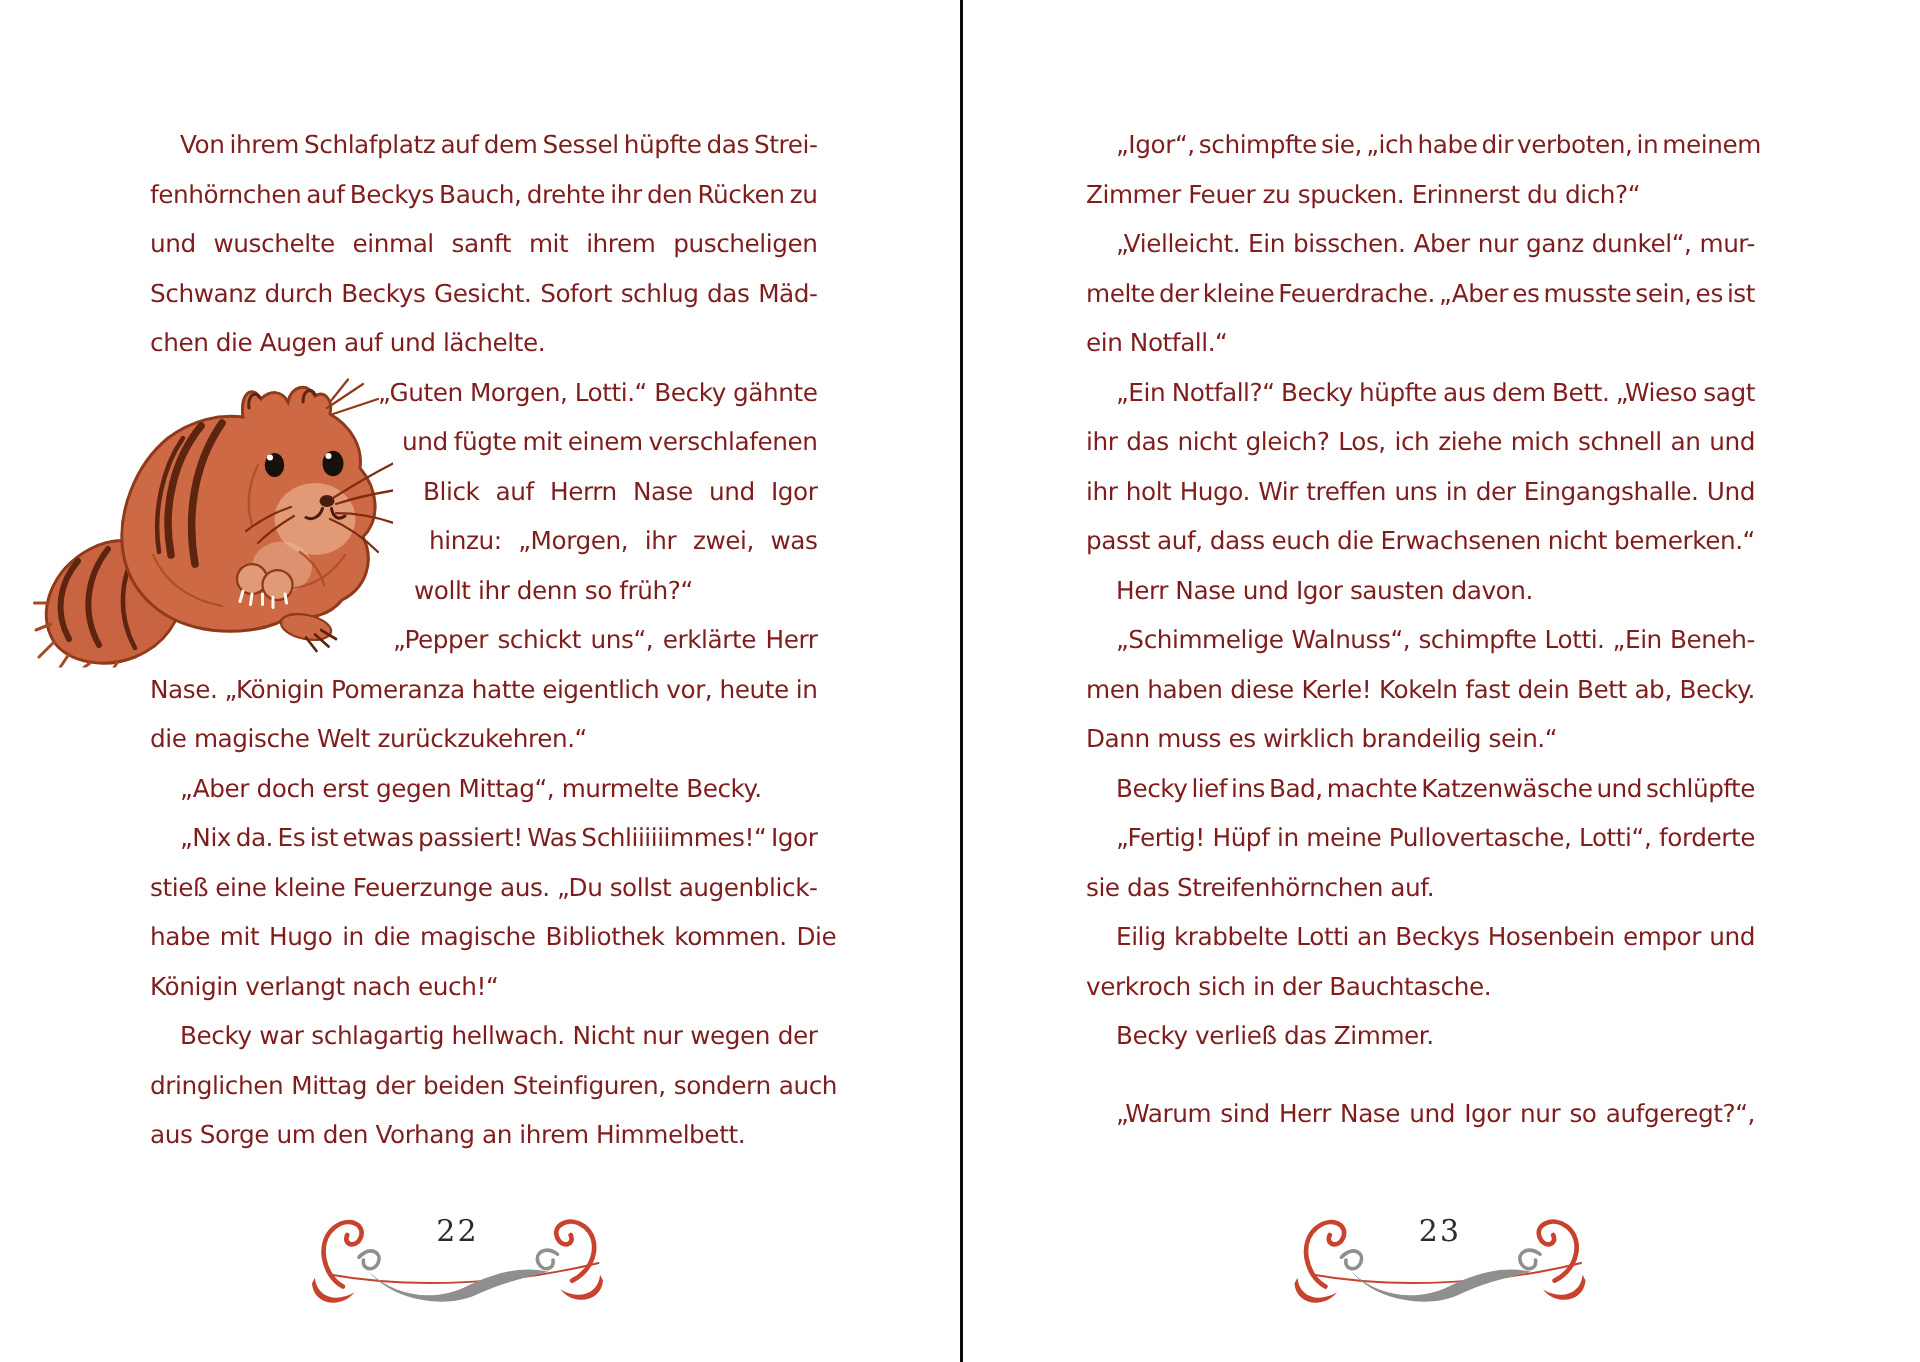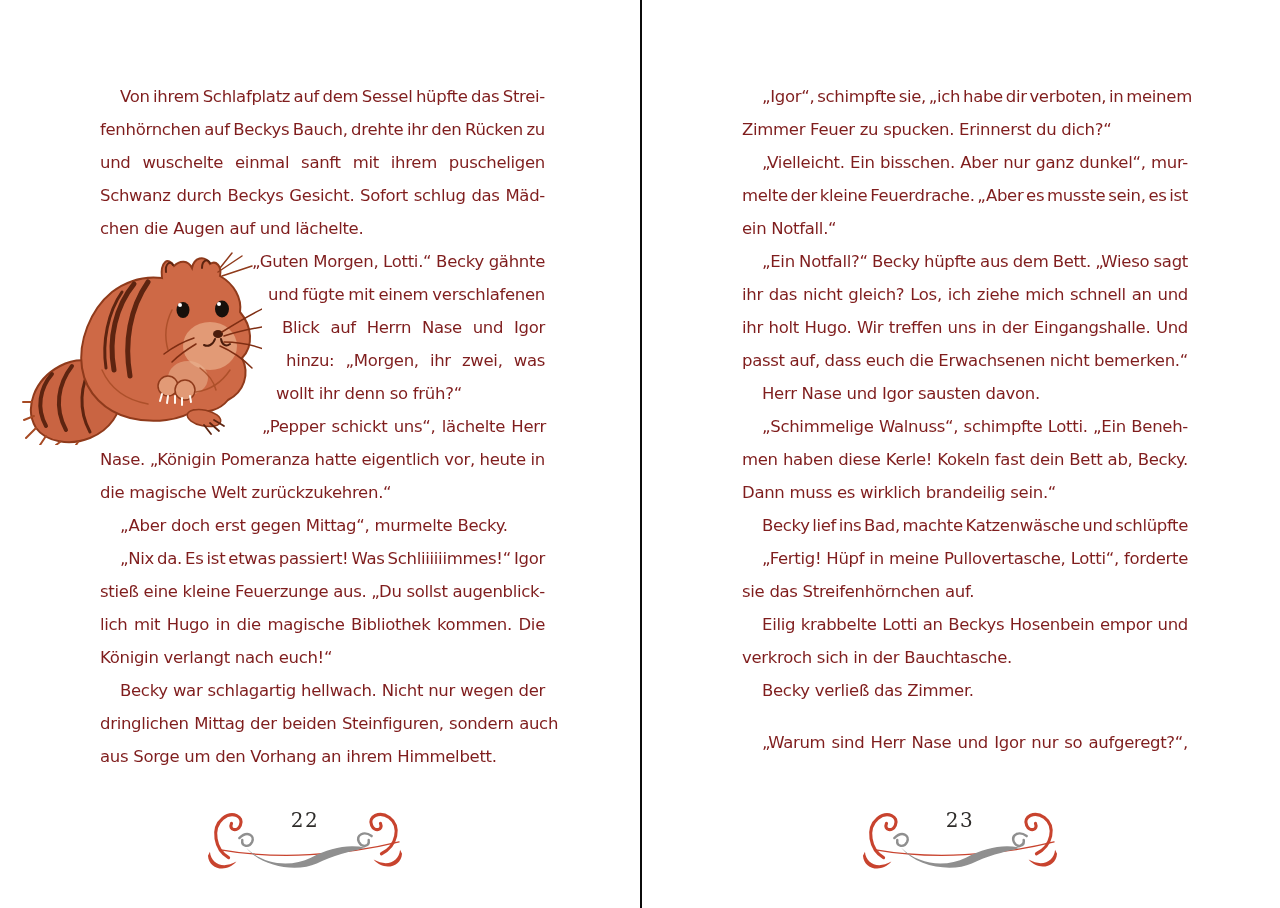--- a/index.html
+++ b/index.html
@@ -3,21 +3,21 @@
 <meta charset="utf-8">
 <style>
   html,body{margin:0;padding:0;}
   body{
     width:1280px;height:908px;position:relative;background:#ffffff;
     font-family:"DejaVu Sans","Liberation Sans",sans-serif;
     overflow:hidden;
   }
   .column{position:absolute;top:80px;}
   .col-left{left:100px;width:445px;}
-  .col-right{left:742px;width:446px;}
+  .col-right{left:724px;width:446px;}
   .line{height:33px;line-height:33px;overflow:visible;}
   .line span{
     display:inline-block;white-space:nowrap;
     font-size:16.5px;letter-spacing:-0.3px;color:#7f1d1d;
   }
   .divider{position:absolute;left:640px;top:0;width:2px;height:908px;background:#0b0b0b;}
   .illustration{position:absolute;left:22px;top:250px;width:240px;height:195px;}
   .ornament{position:absolute;top:806px;width:196px;height:70px;}
   .orn-left{left:207px;}
   .orn-right{left:862px;}
@@ -111,27 +111,27 @@
   <div class="line j in20"><span style="word-spacing: -1.52734px;">Von ihrem Schlafplatz auf dem Sessel hüpfte das Strei-</span></div>
   <div class="line j"><span style="word-spacing: -1.46484px;">fenhörnchen auf Beckys Bauch, drehte ihr den Rücken zu</span></div>
   <div class="line j"><span style="word-spacing: 6.95312px;">und wuschelte einmal sanft mit ihrem puscheligen</span></div>
   <div class="line j"><span style="word-spacing: 0.816964px;">Schwanz durch Beckys Gesicht. Sofort schlug das Mäd-</span></div>
   <div class="line"><span style="word-spacing: 0px; text-align: right;">chen die Augen auf und lächelte.</span></div>
   <div class="line j" style="margin-left:152px"><span style="word-spacing: -0.15625px;">„Guten Morgen, Lotti.“ Becky gähnte</span></div>
   <div class="line j" style="margin-left:168px"><span style="word-spacing: -0.980469px;">und fügte mit einem verschlafenen</span></div>
   <div class="line j" style="margin-left:182px"><span style="word-spacing: 5.83125px;">Blick auf Herrn Nase und Igor</span></div>
   <div class="line j" style="margin-left:186px"><span style="word-spacing: 6.16797px;">hinzu: „Morgen, ihr zwei, was</span></div>
   <div class="line" style="margin-left:176px"><span style="word-spacing: 0px;">wollt ihr denn so früh?“</span></div>
-  <div class="line j" style="margin-left:162px"><span style="word-spacing: 1.40625px;">„Pepper schickt uns“, lächelte Herr</span></div>
+  <div class="line j" style="margin-left:162px"><span style="word-spacing: 1.40625px;">„Pepper schickt uns“, erklärte Herr</span></div>
   <div class="line j"><span style="word-spacing: -0.191964px;">Nase. „Königin Pomeranza hatte eigentlich vor, heute in</span></div>
   <div class="line"><span style="word-spacing: 0px;">die magische Welt zurückzukehren.“</span></div>
   <div class="line in20"><span style="word-spacing: 0px;">„Aber doch erst gegen Mittag“, murmelte Becky.</span></div>
   <div class="line j in20"><span style="word-spacing: -1.89258px;">„Nix da. Es ist etwas passiert! Was Schliiiiiimmes!“ Igor</span></div>
   <div class="line j"><span style="word-spacing: -0.0870536px;">stieß eine kleine Feuerzunge aus. „Du sollst augenblick-</span></div>
-  <div class="line j"><span style="word-spacing: 1.60352px;">lich mit Hugo in die magische Bibliothek kommen. Die</span></div>
+  <div class="line j"><span style="word-spacing: 1.60352px;">habe mit Hugo in die magische Bibliothek kommen. Die</span></div>
   <div class="line"><span style="word-spacing: 0px;">Königin verlangt nach euch!“</span></div>
   <div class="line j in20"><span style="word-spacing: 0.183036px;">Becky war schlagartig hellwach. Nicht nur wegen der</span></div>
   <div class="line j"><span style="word-spacing: 0.447917px;">dringlichen Mittag der beiden Steinfiguren, sondern auch</span></div>
   <div class="line"><span style="word-spacing: 0px;">aus Sorge um den Vorhang an ihrem Himmelbett.</span></div>
 </div>
 
 <div class="column col-right">
   <div class="line j in20"><span style="word-spacing: -2.2px; letter-spacing: -0.300167px;">„Igor“, schimpfte sie, „ich habe dir verboten, in meinem</span></div>
   <div class="line"><span style="word-spacing: 0px;">Zimmer Feuer zu spucken. Erinnerst du dich?“</span></div>
   <div class="line j in20"><span style="word-spacing: 0.408482px;">„Vielleicht. Ein bisschen. Aber nur ganz dunkel“, mur-</span></div>

